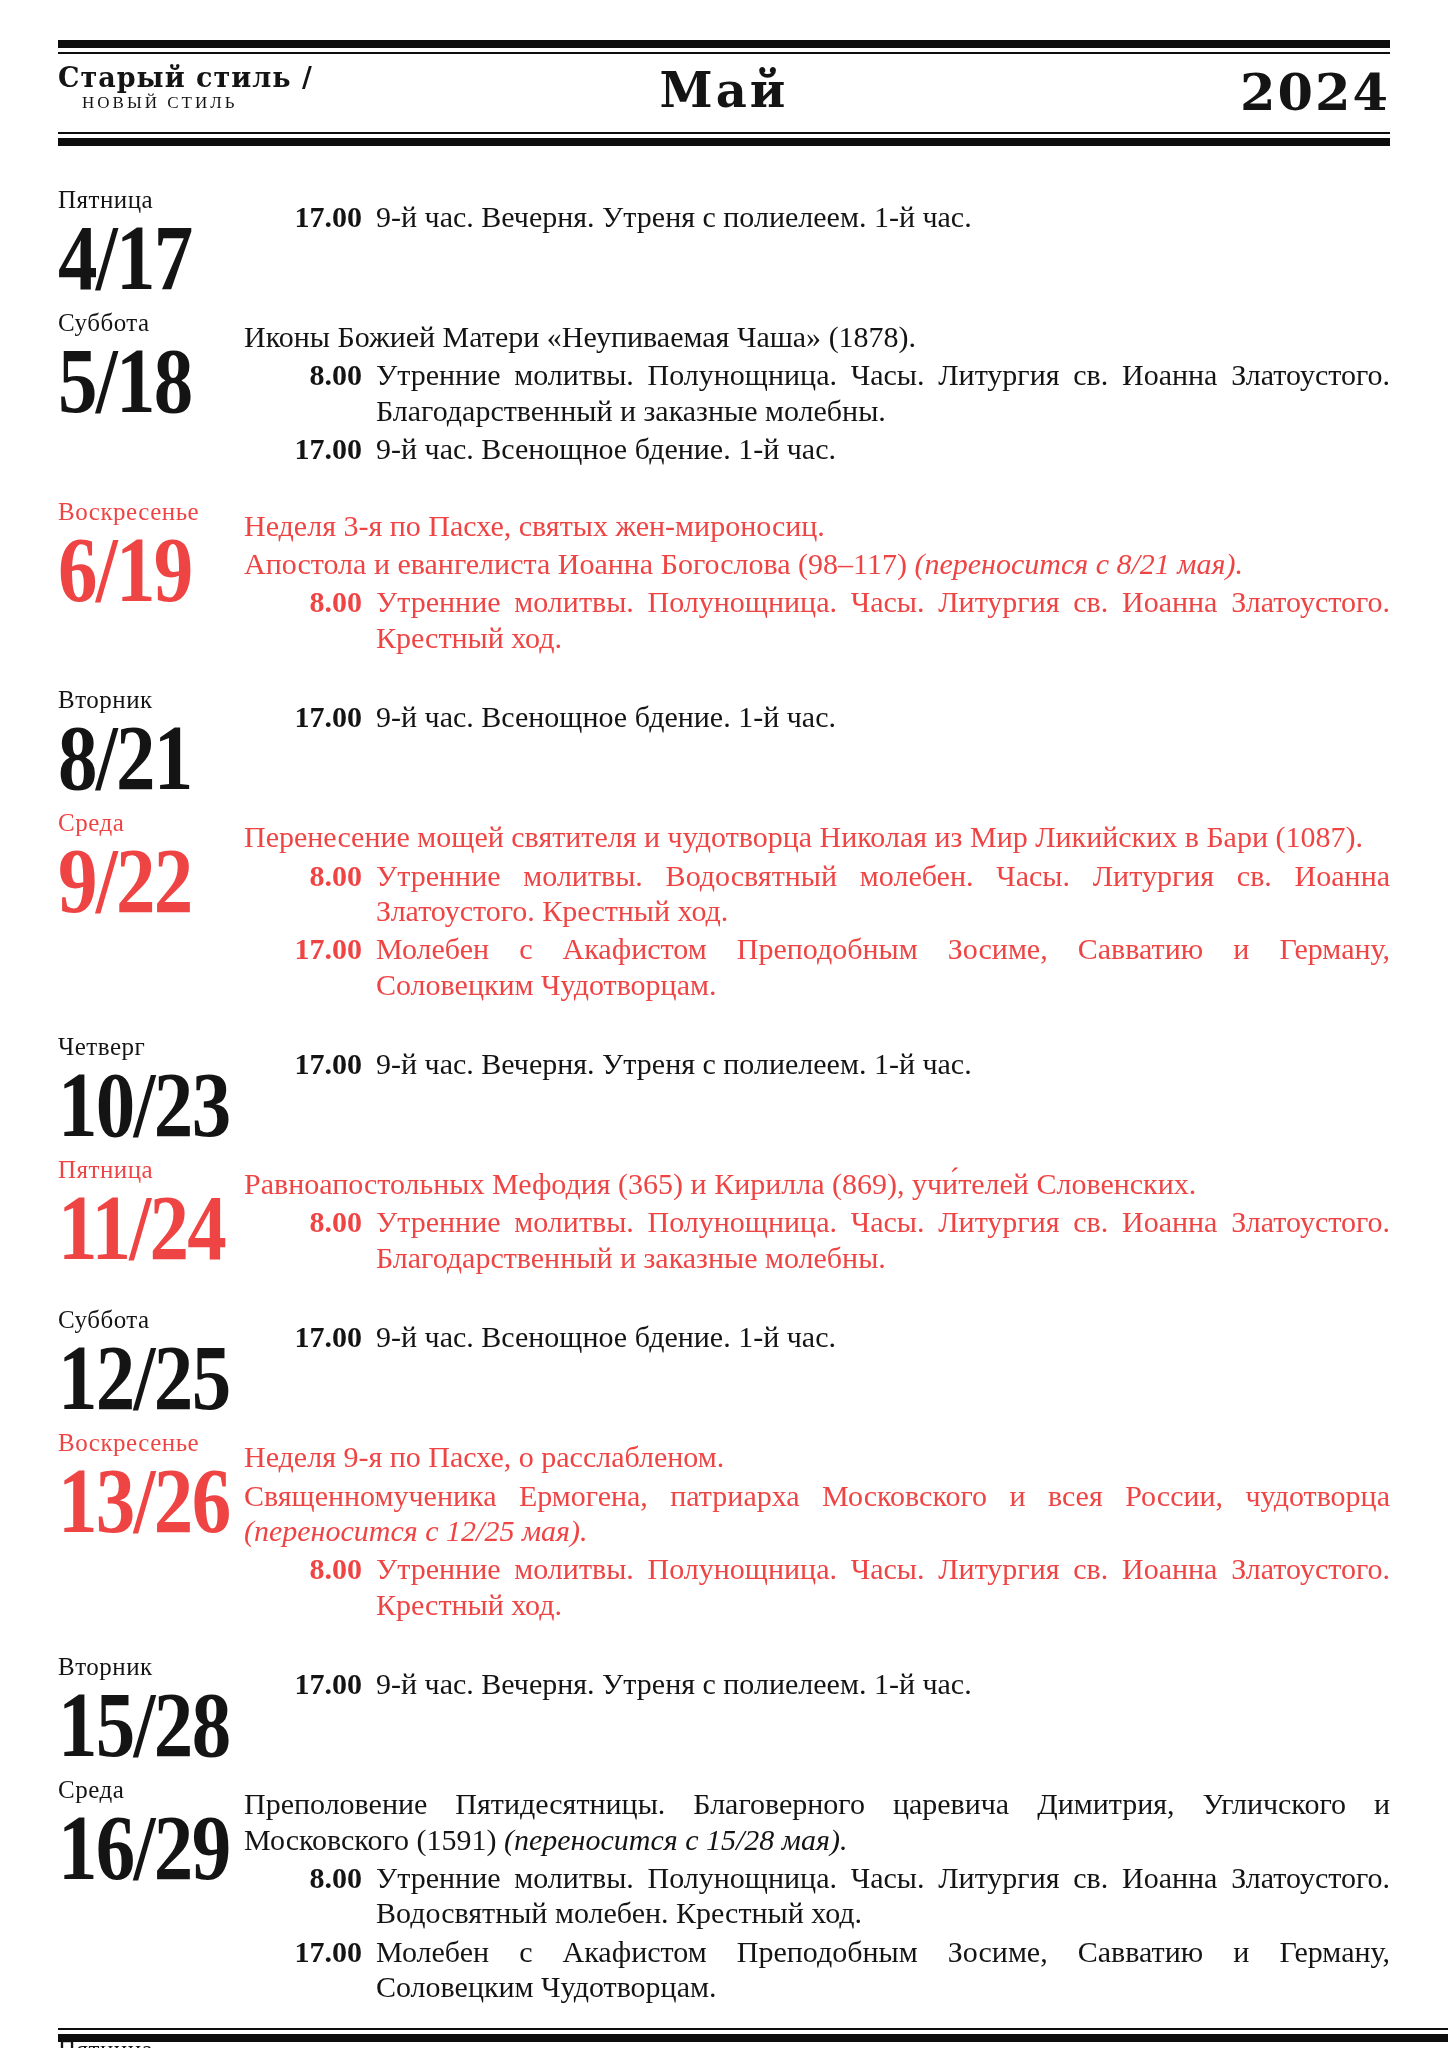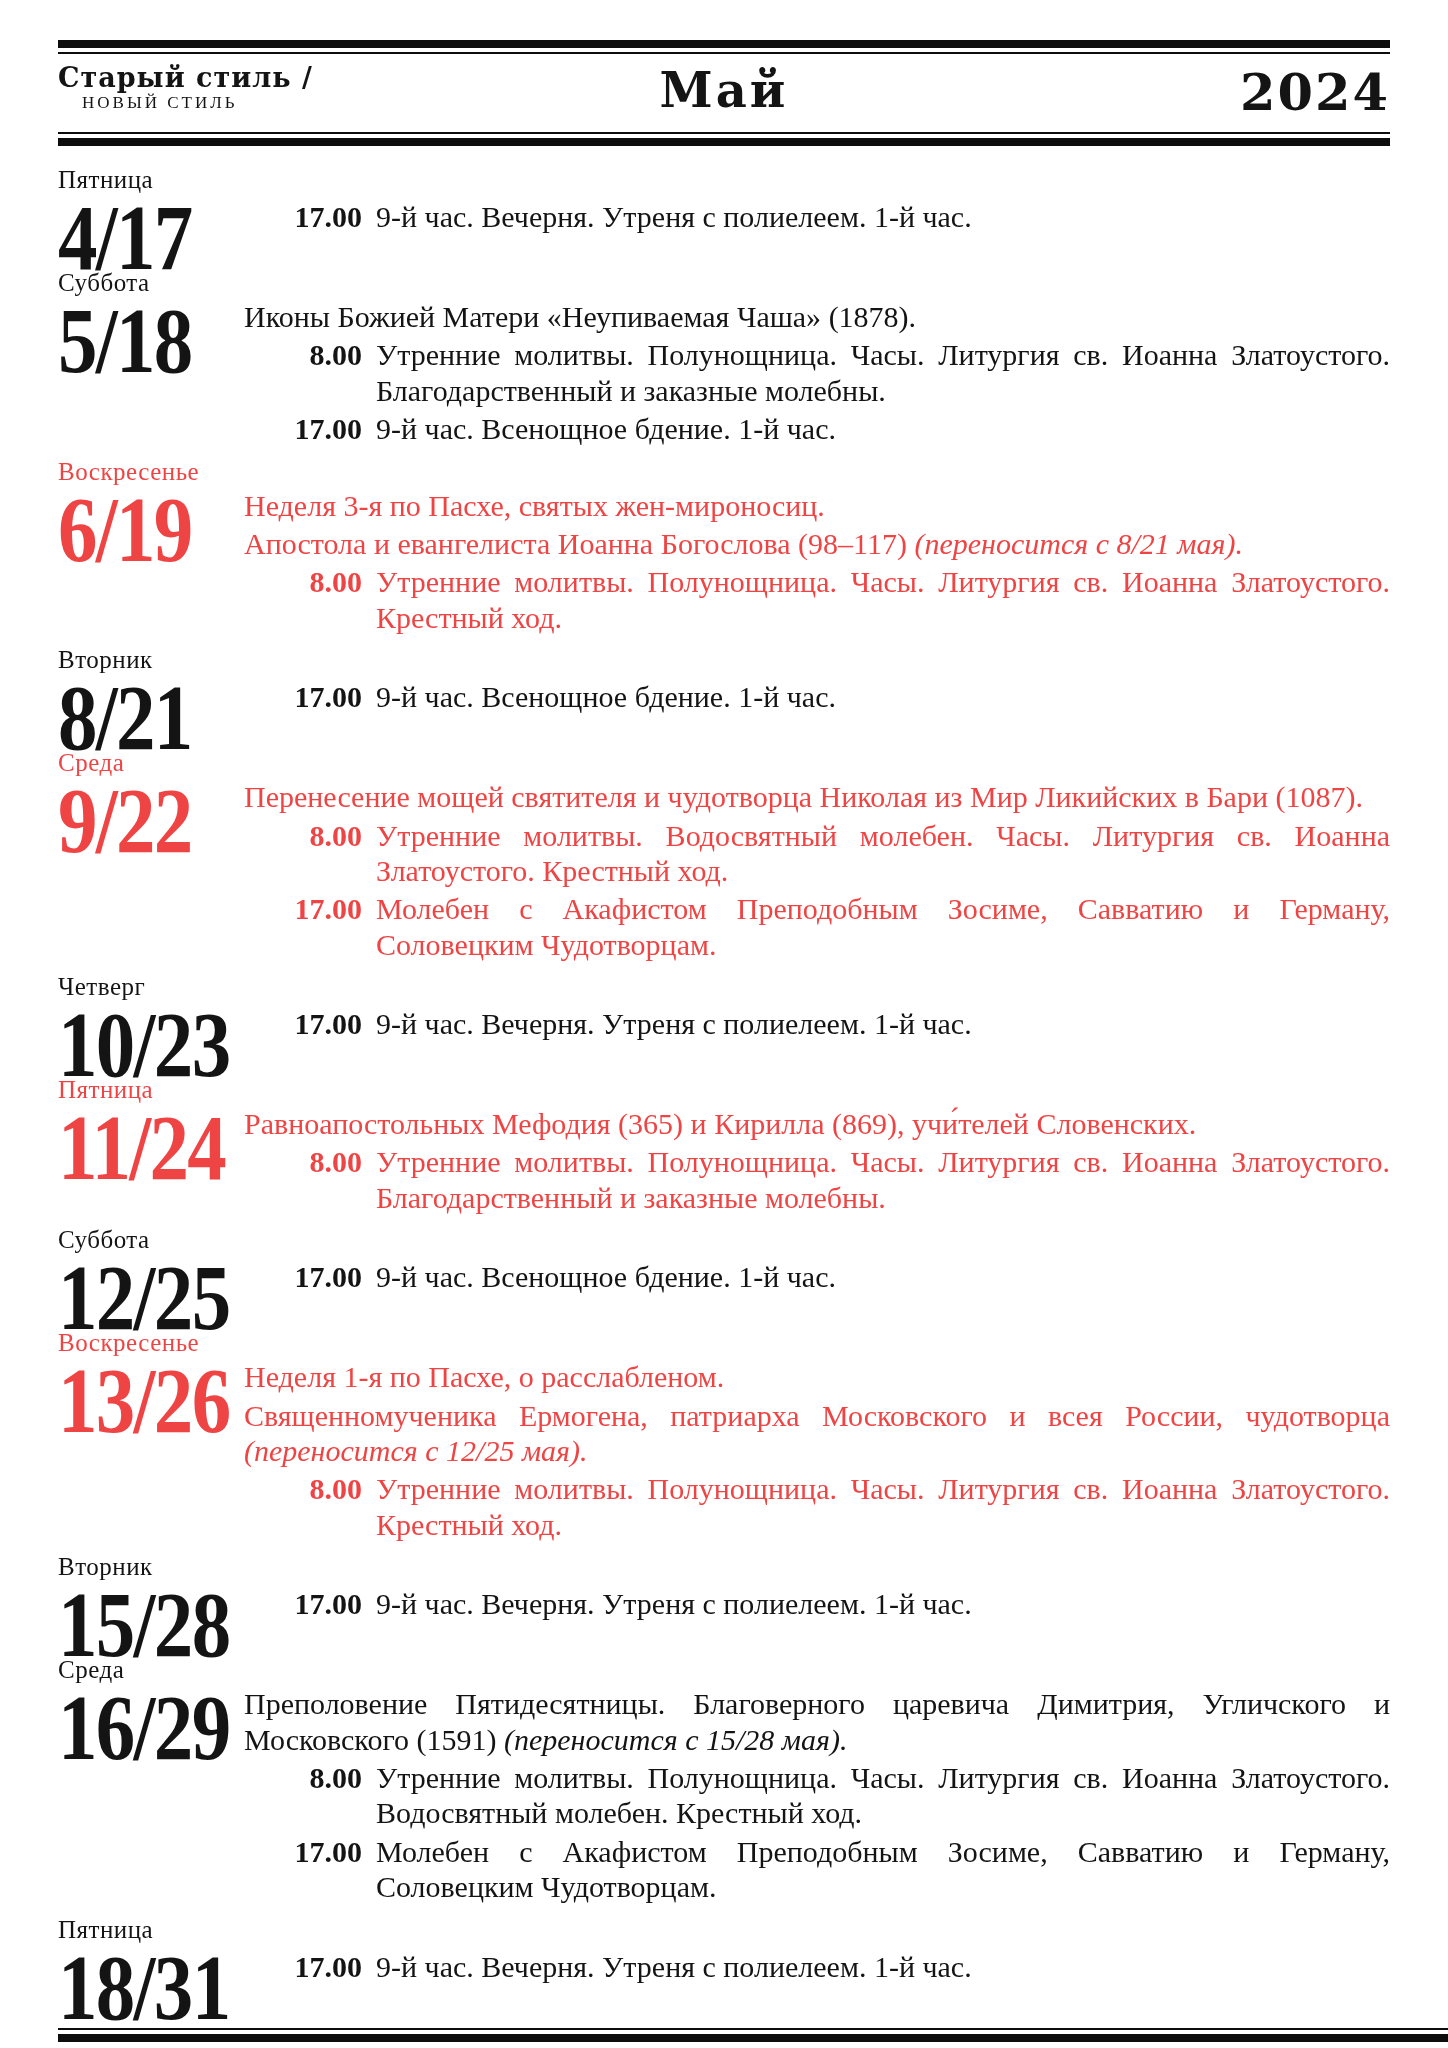--- a/index.html
+++ b/index.html
@@ -54,20 +54,21 @@
     display: grid;
     grid-template-columns: 186px 1fr;
     margin-top: 11px;
   }
   .entry.first { margin-top: 20px; }
   .entry.red { color: #ef4444; }
   .left { }
   .dow {
     font-size: 25px; line-height: 28px; letter-spacing: 0.5px;
     white-space: nowrap;
+    margin-top: 20px;
   }
   .date {
     font-family: "Liberation Serif", serif;
     font-size: 94px; font-weight: 700;
     line-height: 0.92; height: 64px;
     letter-spacing: -2px;
     transform: scaleX(0.84); transform-origin: left top;
     white-space: nowrap;
   }
   .right { padding-top: 30px; }
@@ -230,21 +231,21 @@
           </div>
         </div>
   </div>
 
   <div class="entry red">
     <div class="left">
       <div class="dow">Воскресенье</div>
       <div class="date">13/26</div>
     </div>
     <div class="right">
-          <div class="title"><span class="seg-normal">Неделя 1-я по Пасхе, о расслабленом.</span></div>
+          <div class="title"><span class="seg-normal">Неделя 9-я по Пасхе, о расслабленом.</span></div>
           <div class="title"><span class="seg-bold">Священномученика Ермогена, патриарха Московского и всея России, чудотворца </span><span class="seg-italic">(переносится с 12/25 мая).</span></div>
           <div class="svc">
             <span class="time">8.00</span>
             <span class="desc">Утренние молитвы. Полунощница. Часы. Литургия св. Иоанна Златоустого. Крестный ход.</span>
           </div>
         </div>
   </div>
 
   <div class="entry black">
     <div class="left">

